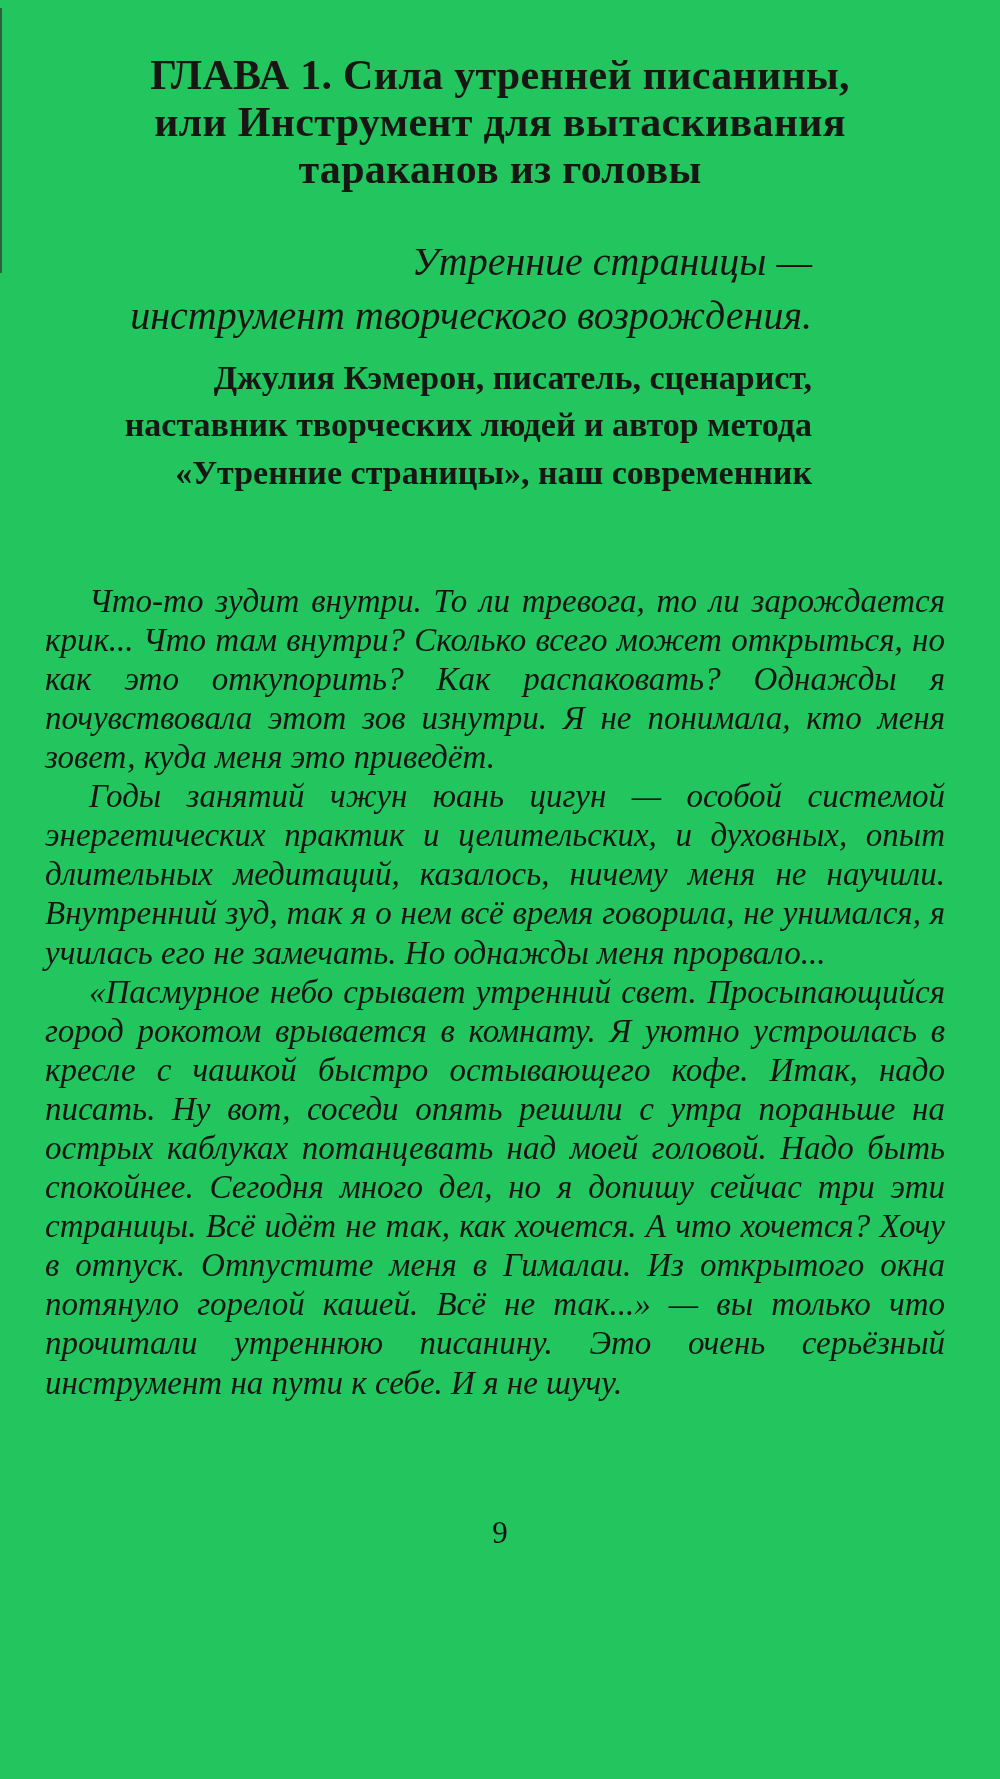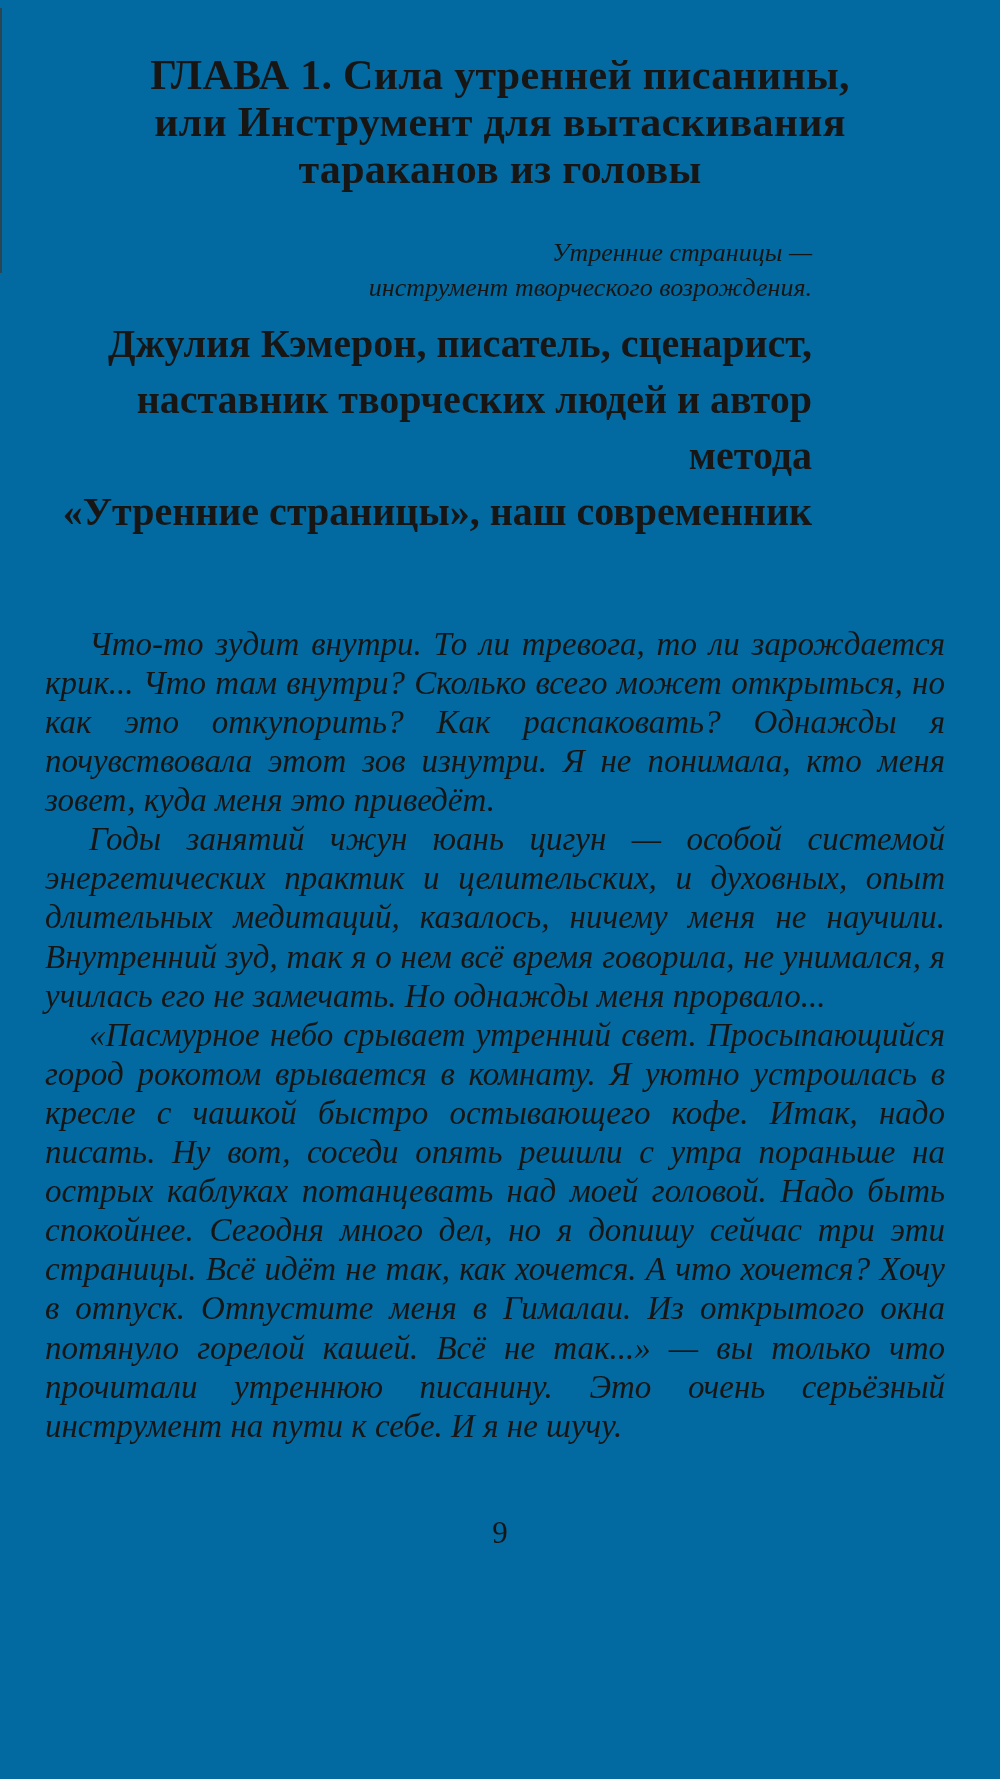--- a/index.html
+++ b/index.html
@@ -5,21 +5,21 @@
   html, body {
     margin: 0;
     padding: 0;
     background: #e9e9e7;
   }
   .page {
     position: relative;
     width: 1000px;
     height: 1779px;
     margin: 0 auto;
-    background: #0369a1;
+    background: #22c55e;
     color: #171614;
     font-family: "Liberation Serif", "DejaVu Serif", serif;
     box-sizing: border-box;
     padding: 52px 55px 0 45px;
     overflow: hidden;
   }
   
   .scan-artifact {
     position: absolute;
     left: 0;
@@ -37,29 +37,29 @@
     line-height: 1.12;
     letter-spacing: 0.3px;
     white-space: pre-line;
   }
   .epigraph {
     margin-right: 133px;
   }
   .epigraph-quote {
     text-align: right;
     font-style: italic;
-    font-size: 26px;
+    font-size: 40px;
     line-height: 1.36;
     white-space: pre-line;
   }
   .epigraph-attribution {
     margin-top: 10px;
     text-align: right;
     font-weight: bold;
-    font-size: 40px;
+    font-size: 34px;
     line-height: 1.4;
     white-space: pre-line;
   }
   .body-text {
     margin-top: 85px;
     font-style: italic;
     font-size: 33px;
     line-height: 1.185;
     text-align: justify;
     text-justify: inter-word;

